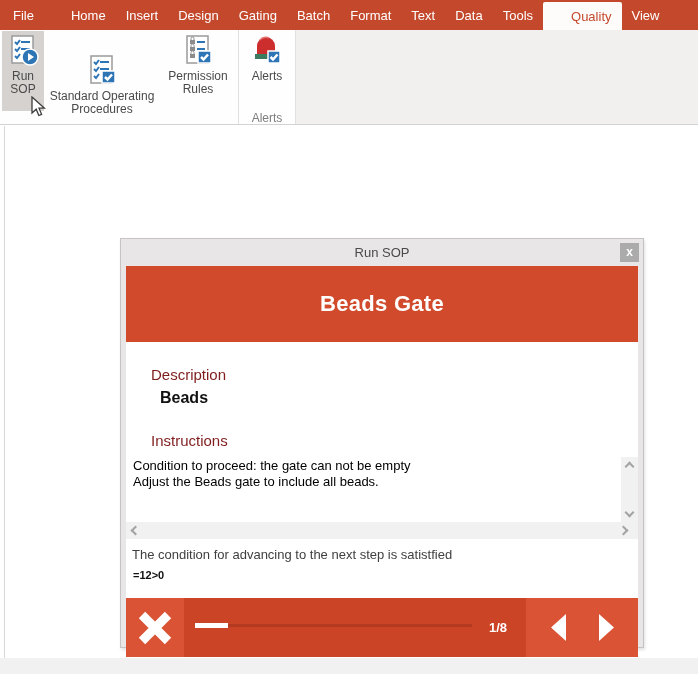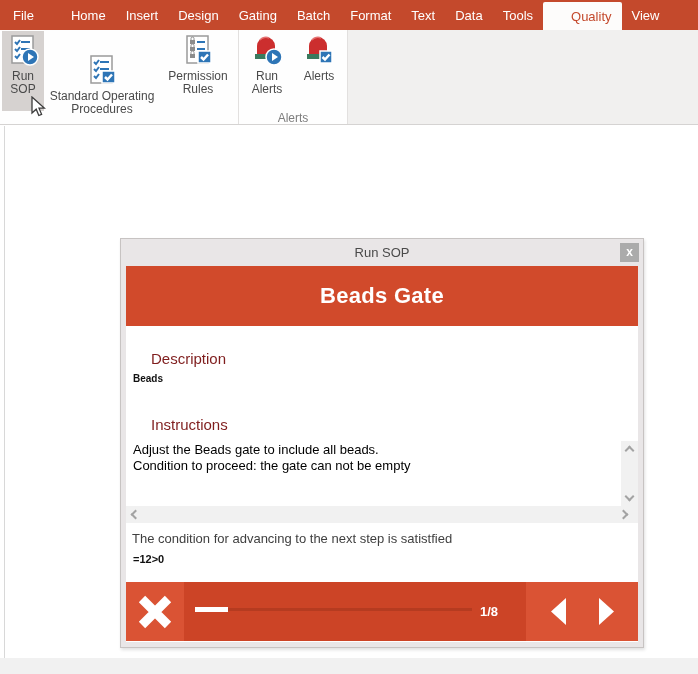--- a/index.html
+++ b/index.html
@@ -63,28 +63,28 @@
     text-align:center; font-size:13px; color:#4A4A4A; line-height:27px;
   }
   .dialog-close {
     position:absolute; right:4px; top:4px; width:19px; height:19px;
     background:#ABABAB; color:#fff; font-size:12px; font-weight:bold;
     text-align:center; line-height:18px; cursor:default;
   }
   .dialog-content { margin:0 5px 5px 5px; background:#fff; height:376px; position:relative; }
 
   .sop-header {
-    height:60px; background:#D14A2B; display:flex; align-items:center; justify-content:center;
+    height:76px; background:#D14A2B; display:flex; align-items:center; justify-content:center;
   }
   .sop-header-title { color:#fff; font-size:22px; font-weight:bold; letter-spacing:0.3px; }
 
   .sop-body { position:relative; height:256px; font-size:13px; }
   .lbl-gray { color:#7f1d1d; font-size:15px; position:absolute; }
   .desc-label { left:25px; top:24px; }
-  .desc-value { position:absolute; left:7px; top:47px; font-size:10px; font-weight:600; color:#111;text-align:center; }
+  .desc-value { position:absolute; left:34px; top:47px; font-size:16px; font-weight:600; color:#111;text-align:center; }
   .instr-label { left:25px; top:90px; }
 
   .instr-box { position:absolute; left:0; top:113px; right:0; height:84px; }
   .instr-text {
     position:absolute; left:0; top:0; right:17px; height:67px;
     padding:3px 4px 0 7px; color:#000; font-size:13px; line-height:16px;
     overflow:hidden; background:#fff;
   }
   .vscroll {
     position:absolute; right:0; top:2px; width:17px; height:66px; background:#F1F1F1;
@@ -111,21 +111,21 @@
 
   
   .sop-bar { height:59px; display:flex; }
   .bar-stop {
     width:58px; background:#DA5334; display:flex; align-items:center; justify-content:center;
   }
   .bar-middle { flex:1; background:#CC4426; position:relative; }
   .seg-white { position:absolute; left:11px; top:25px; width:33px; height:5px; background:#fff; }
   .seg-track { position:absolute; left:44px; top:26px; width:244px; height:3px; background:#B53B20; }
   .bar-page {
-    position:absolute; right:28px; top:0; height:59px; display:flex; align-items:center;
+    position:absolute; right:19px; top:0; height:59px; display:flex; align-items:center;
     color:#fff; font-size:13px; font-weight:bold;
   }
   .bar-nav {
     width:112px; background:#DA5334; display:flex; align-items:center; justify-content:center; gap:31px;
   }
   .navbtn { display:flex; align-items:center; justify-content:center; }
 
   .cursor { position:absolute; left:31px; top:96px; }
 </style>
 </head>
@@ -198,32 +198,20 @@
             </svg>
           </span>
           <span class="rbtn-label">Permission Rules</span>
         </div>
       </div>
       <div class="rgroup-label">SOP</div>
     </div>
 
     <div class="rgroup">
       <div class="rgroup-buttons">
-        <div class="rbtn rbtn-runalerts">
-          <span class="ricon">
-            <svg width="32" height="32" viewBox="0 0 32 32">
-              <path d="M6 20v-8a9 9 0 0 1 18 0v8z" fill="#CC2E2E"></path>
-              <path d="M9 6c2-2.5 6-3.5 9-2" stroke="#E57373" stroke-width="1.5" fill="none"></path>
-              <rect x="4" y="20" width="22" height="5" fill="#3A7A5E"></rect>
-              <circle cx="23" cy="23" r="8" fill="#2E75B6" stroke="#fff" stroke-width="1.5"></circle>
-              <path d="M21 19l6 4-6 4z" fill="#fff"></path>
-            </svg>
-          </span>
-          <span class="rbtn-label">Run Alerts</span>
-        </div>
         <div class="rbtn rbtn-alerts">
           <span class="ricon">
             <svg width="32" height="32" viewBox="0 0 32 32">
               <path d="M6 20v-8a9 9 0 0 1 18 0v8z" fill="#CC2E2E"></path>
               <path d="M9 6c2-2.5 6-3.5 9-2" stroke="#E57373" stroke-width="1.5" fill="none"></path>
               <rect x="4" y="20" width="22" height="5" fill="#3A7A5E"></rect>
               <rect x="17" y="17" width="12" height="12" fill="#2E75B6" stroke="#fff" stroke-width="1.5"></rect>
               <path d="M19.5 23l2.5 2.5 4.5-5" stroke="#fff" stroke-width="2.5" fill="none"></path>
             </svg>
           </span>
@@ -252,22 +240,22 @@
     </div>
 
     <div class="sop-body">
       <div class="lbl-gray desc-label">Description</div>
       <div class="desc-value">Beads</div>
 
       <div class="lbl-gray instr-label">Instructions</div>
 
       <div class="instr-box">
         <div class="instr-text">
+          <div>Condition to proceed: the gate can not be empty</div>
           <div>Adjust the Beads gate to include all beads.</div>
-          <div>Condition to proceed: the gate can not be empty</div>
         </div>
         <div class="vscroll">
           <span class="chev chev-up"></span>
           <span class="chev chev-down"></span>
         </div>
         <div class="hscroll">
           <span class="chev chev-left"></span>
           <span class="chev chev-right"></span>
         </div>
       </div>

